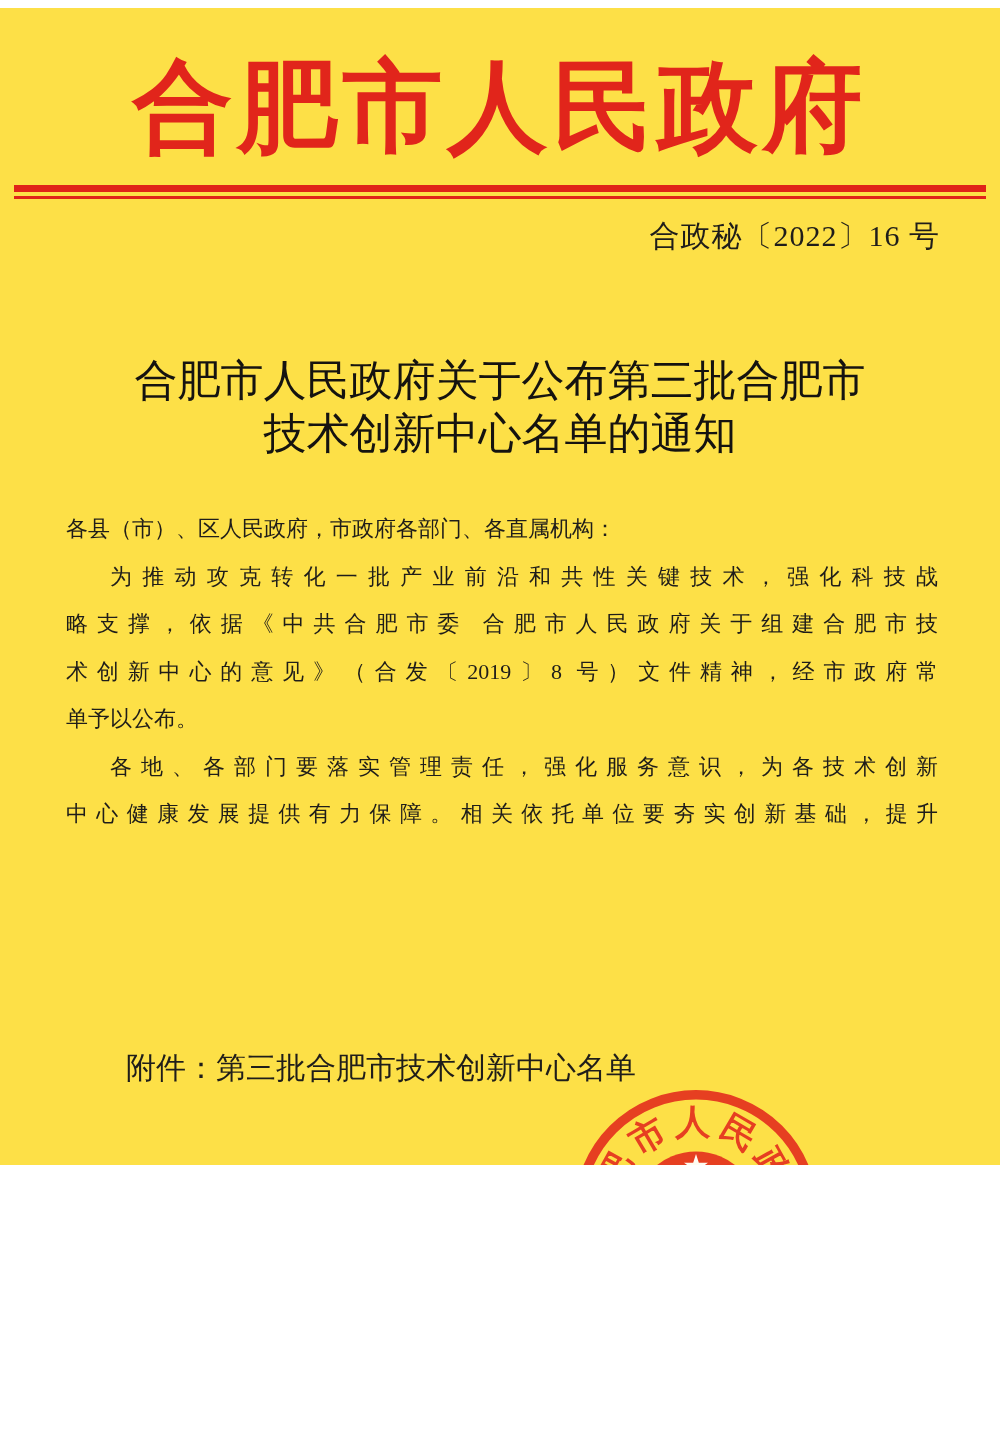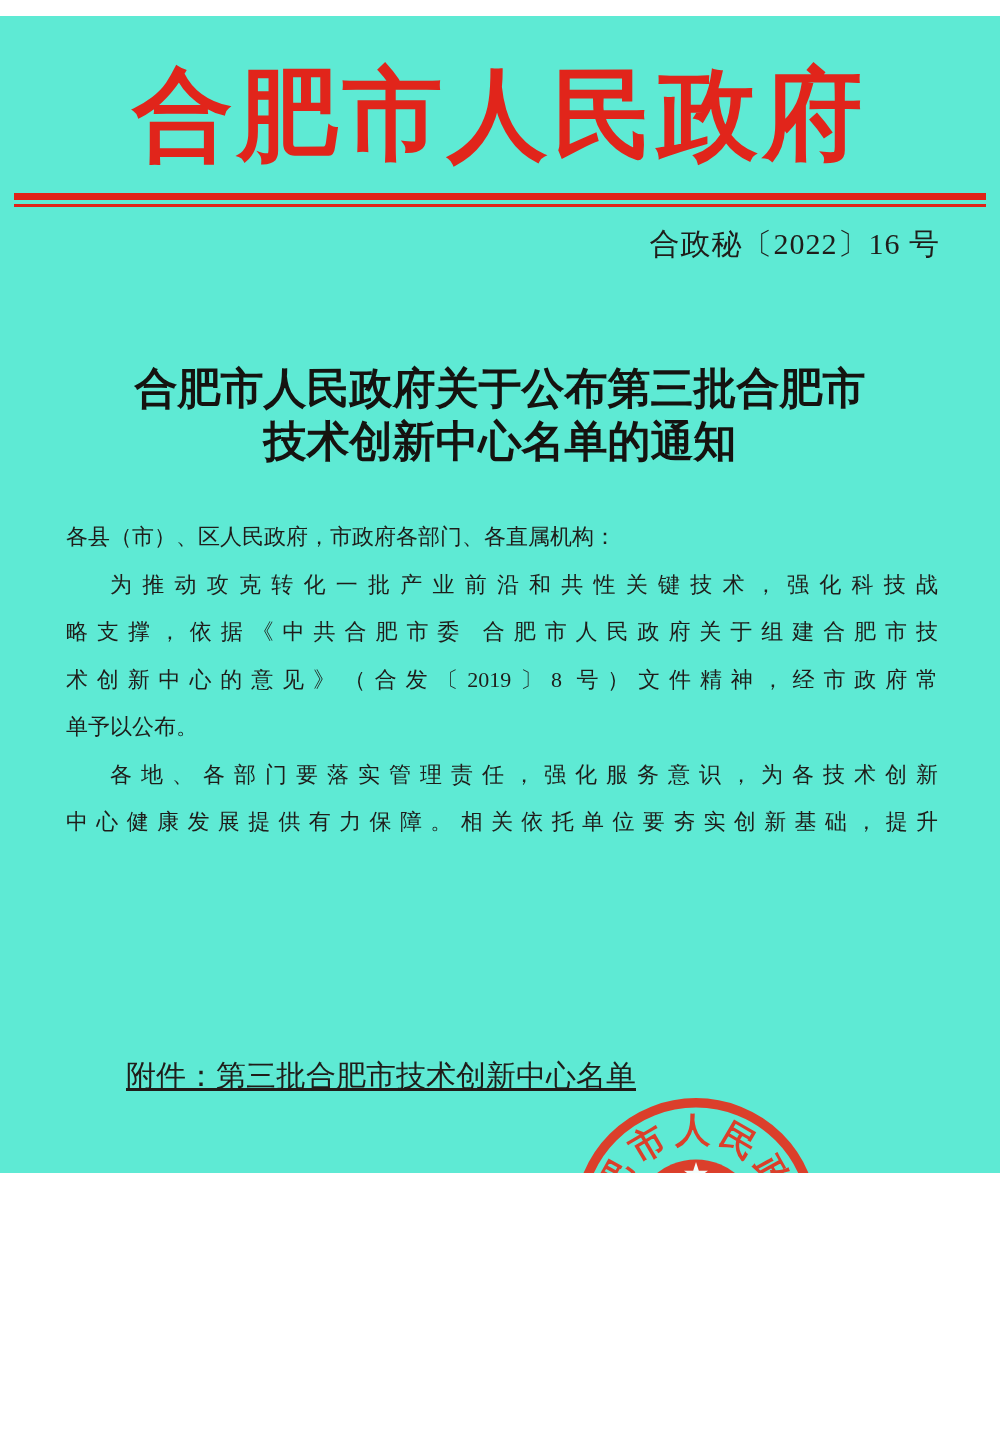--- a/index.html
+++ b/index.html
@@ -3,22 +3,22 @@
 <meta charset="utf-8">
 <style>
   * { margin: 0; padding: 0; box-sizing: border-box; }
   html, body { background: #ffffff; }
   body { font-family: "Liberation Serif", "DejaVu Serif", serif; }
 
   .page {
     position: relative;
     width: 1000px;
     height: 1157px;
-    margin: 16px auto;
-    background: #5eead4;
+    margin: 8px auto;
+    background: #fde047;
     overflow: hidden;
     color: #1f1d1a;
   }
 
   
   .masthead {
     position: absolute;
     top: 32px;
     left: 0;
     width: 100%;
@@ -56,21 +56,21 @@
 
   
   .doc-title {
     position: absolute;
     top: 346px;
     left: 0;
     width: 100%;
     text-align: center;
     font-size: 43px;
     line-height: 53px;
-    font-weight: bold;
+    font-weight: normal;
     color: #151310;
   }
 
   
   .body-block {
     position: absolute;
     top: 497px;
     left: 66px;
     width: 872px;
     font-size: 22px;
@@ -89,21 +89,20 @@
   .attachment-line {
     position: absolute;
     top: 1036px;
     left: 66px;
     width: 872px;
     font-size: 30px;
     line-height: 47.5px;
     text-indent: 2em;
     color: #1f1d1a;
     white-space: nowrap;
-    text-decoration: underline;
   }
 
   
   .doc-date {
     position: absolute;
     top: 1284px;
     left: 583px;
     font-size: 32px;
     line-height: 40px;
     letter-spacing: 3px;

